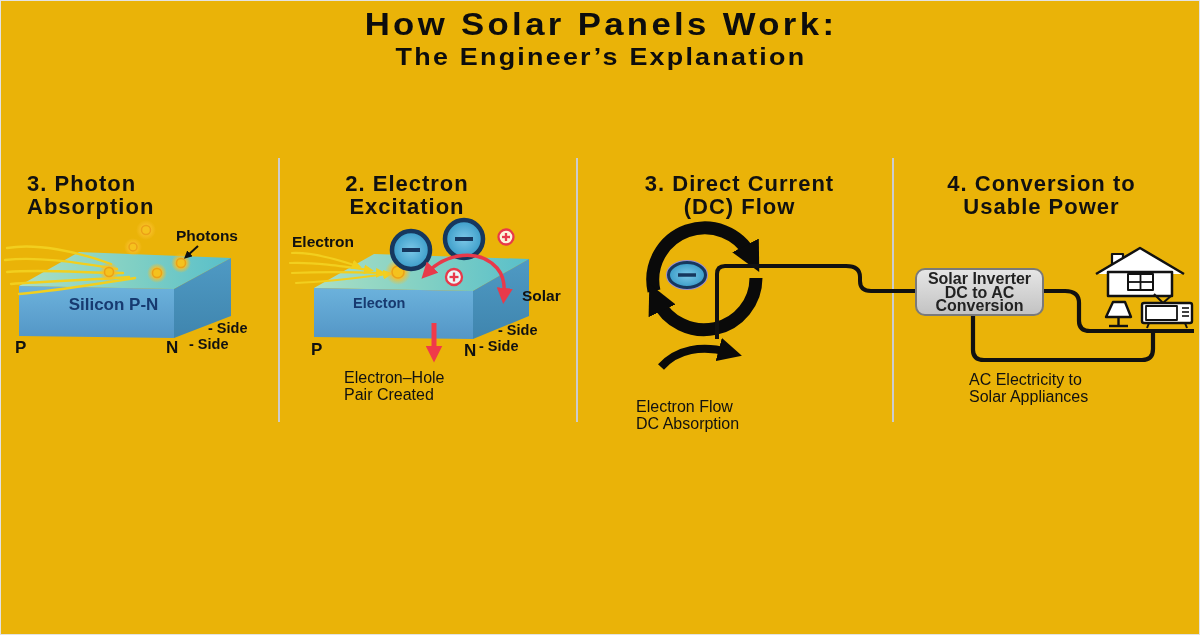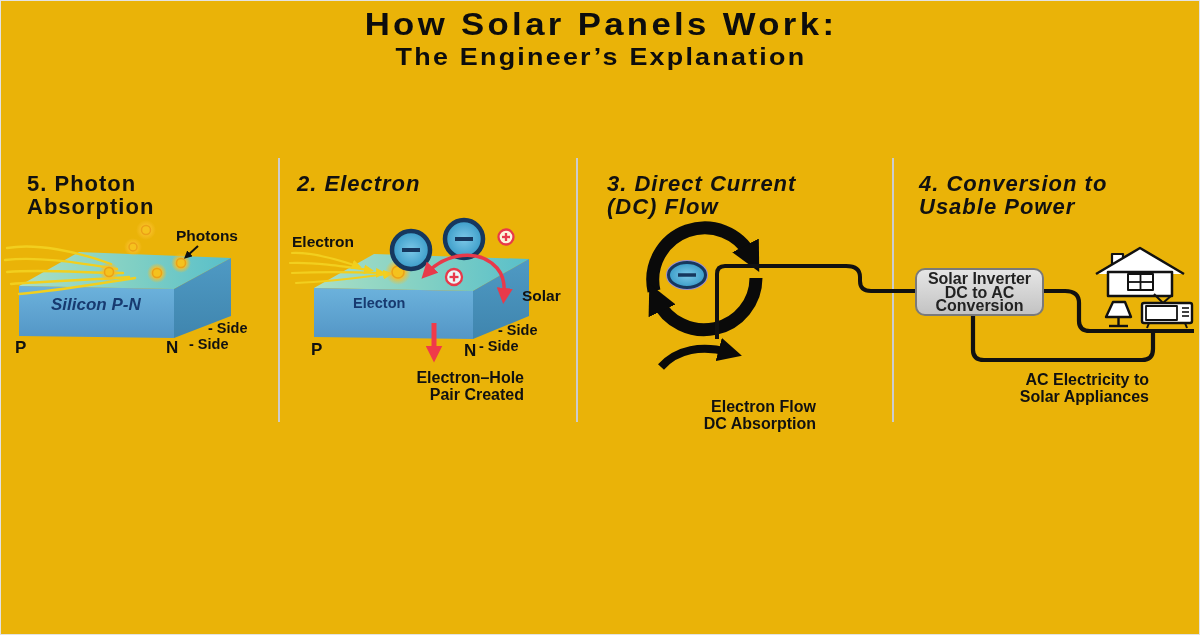--- a/index.html
+++ b/index.html
@@ -8,27 +8,27 @@
     font-family:"Liberation Sans",sans-serif;overflow:hidden;
     border:1px solid #e3e3e3;box-sizing:border-box;
   }
   .abs{position:absolute;}
   .ttl{left:0;width:1200px;text-align:center;font-weight:bold;color:#0d0d0d;
        transform:scaleX(1.12);transform-origin:50% 50%;white-space:nowrap;}
   .t1{top:6px;font-size:31px;letter-spacing:3px;}
   .t2{top:42px;font-size:24px;letter-spacing:2px;}
   .hd{font-weight:bold;color:#111;font-size:22px;line-height:23px;letter-spacing:1px;}
   .hd div{white-space:nowrap;}
-  .ctr{font-style:italic;}
+  .ctr{text-align:center;}
   .lbl{position:absolute;font-weight:bold;color:#111;white-space:nowrap;}
   .f14{font-size:14.5px;}
   .f15{font-size:15.5px;}
   .f16{font-size:17px;}
   .navy{color:#173a70;}
-  .cap{position:absolute;font-weight:bold;color:#111;font-size:16px;line-height:16.5px;text-align:right;}
+  .cap{position:absolute;font-weight:normal;color:#111;font-size:16px;line-height:16.5px;text-align:left;}
   .inv{position:absolute;left:915px;top:271px;width:127px;text-align:center;
        font-weight:bold;color:#222;font-size:16px;line-height:13.5px;}
   svg{position:absolute;left:0;top:0;}
 </style>
 </head>
 <body>
 
 <div id="stage">
 
   <svg width="1200" height="635" viewBox="0 0 1200 635">
@@ -204,25 +204,26 @@
       <line x1="1181" y1="315" x2="1188" y2="315" stroke-width="1.6"></line>
       <line x1="1148" y1="322" x2="1146" y2="327" stroke-width="2"></line>
       <line x1="1184" y1="322" x2="1186" y2="327" stroke-width="2"></line>
     </g>
   </svg>
 
   <div class="abs ttl t1">How Solar Panels Work:</div>
   <div class="abs ttl t2">The Engineer’s Explanation</div>
 
   <div class="abs hd" style="left:26px;top:171px;width:210px;">
-    <div>5. Photon</div>
+    <div>3. Photon</div>
     <div>Absorption</div>
   </div>
   <div class="abs hd ctr" style="left:296px;top:171px;width:220px;">
     <div>2. Electron</div>
+    <div>Excitation</div>
   </div>
   <div class="abs hd ctr" style="left:606px;top:171px;width:265px;">
     <div>3. Direct Current</div>
     <div>(DC) Flow</div>
   </div>
   <div class="abs hd ctr" style="left:918px;top:171px;width:245px;">
     <div>4. Conversion to</div>
     <div>Usable Power</div>
   </div>
 

